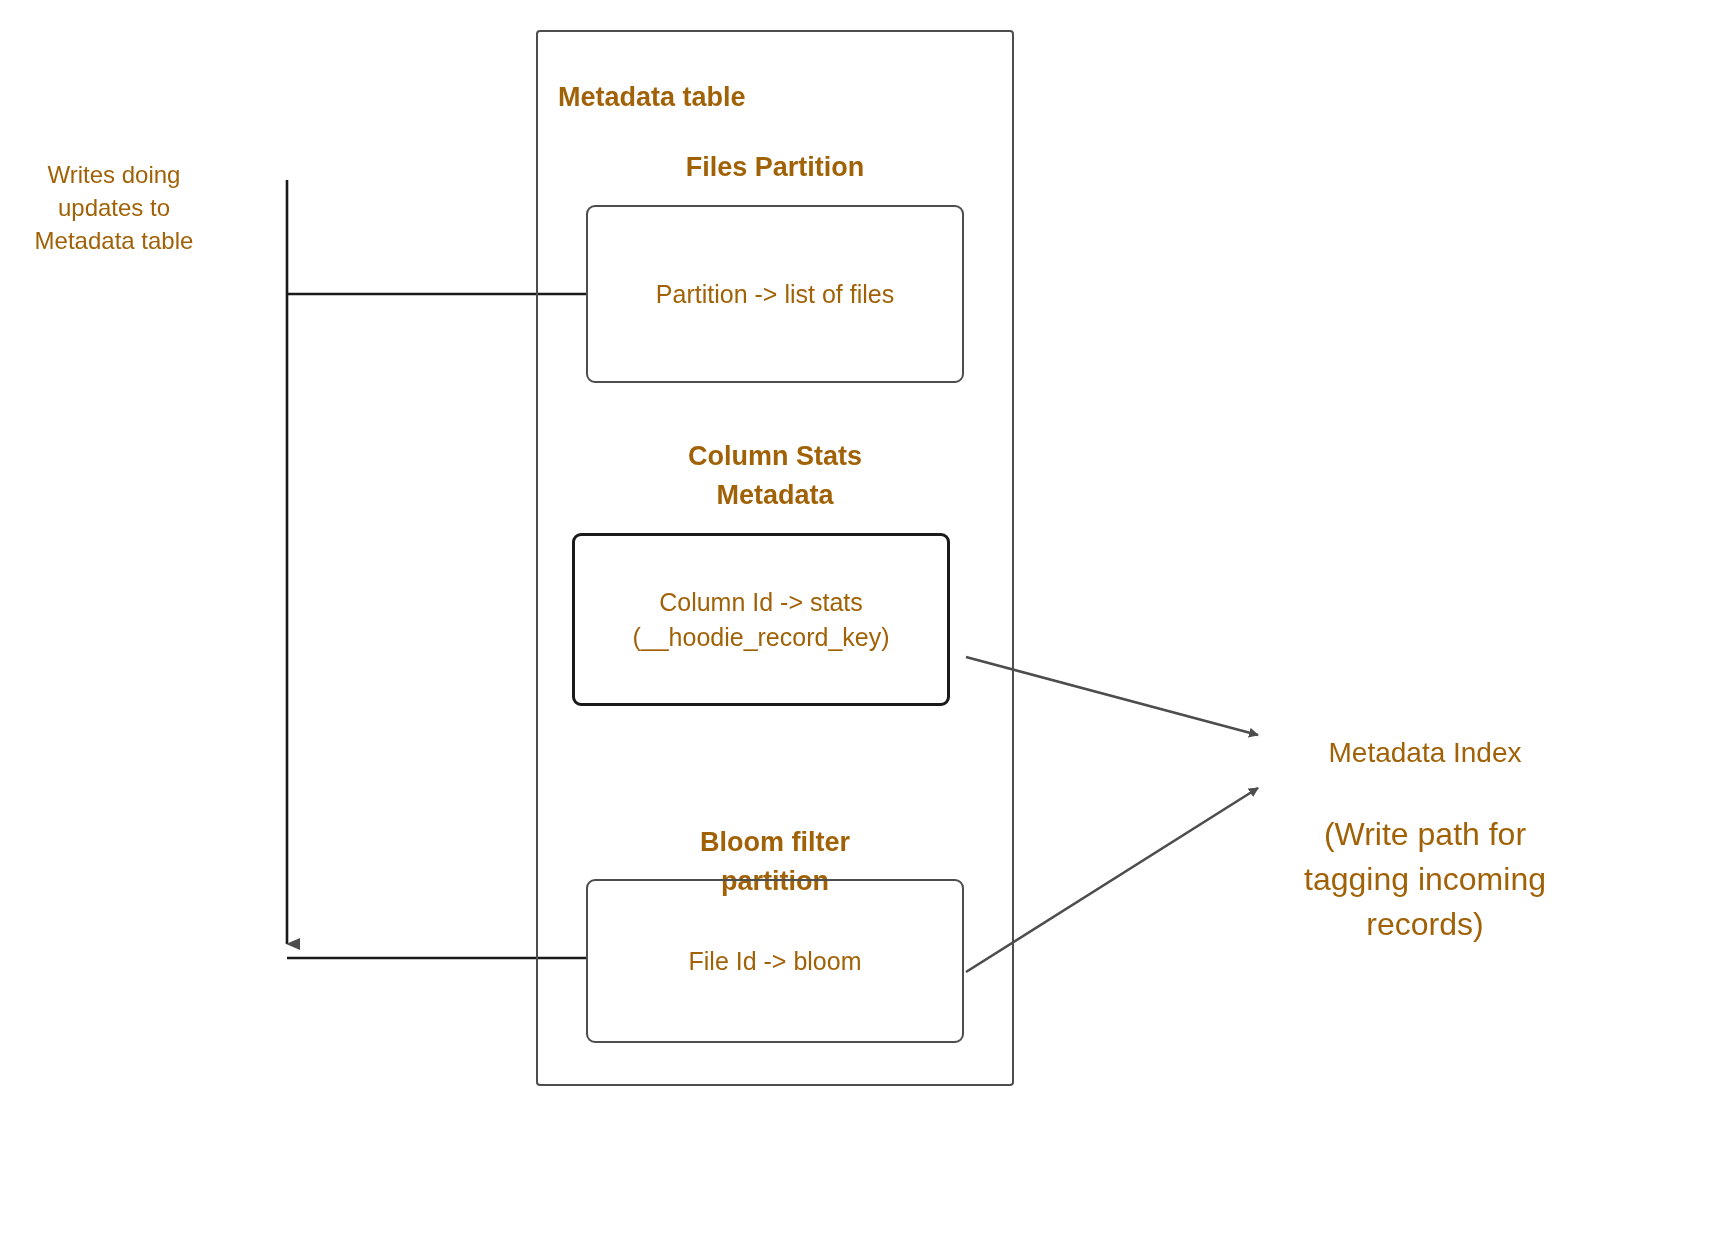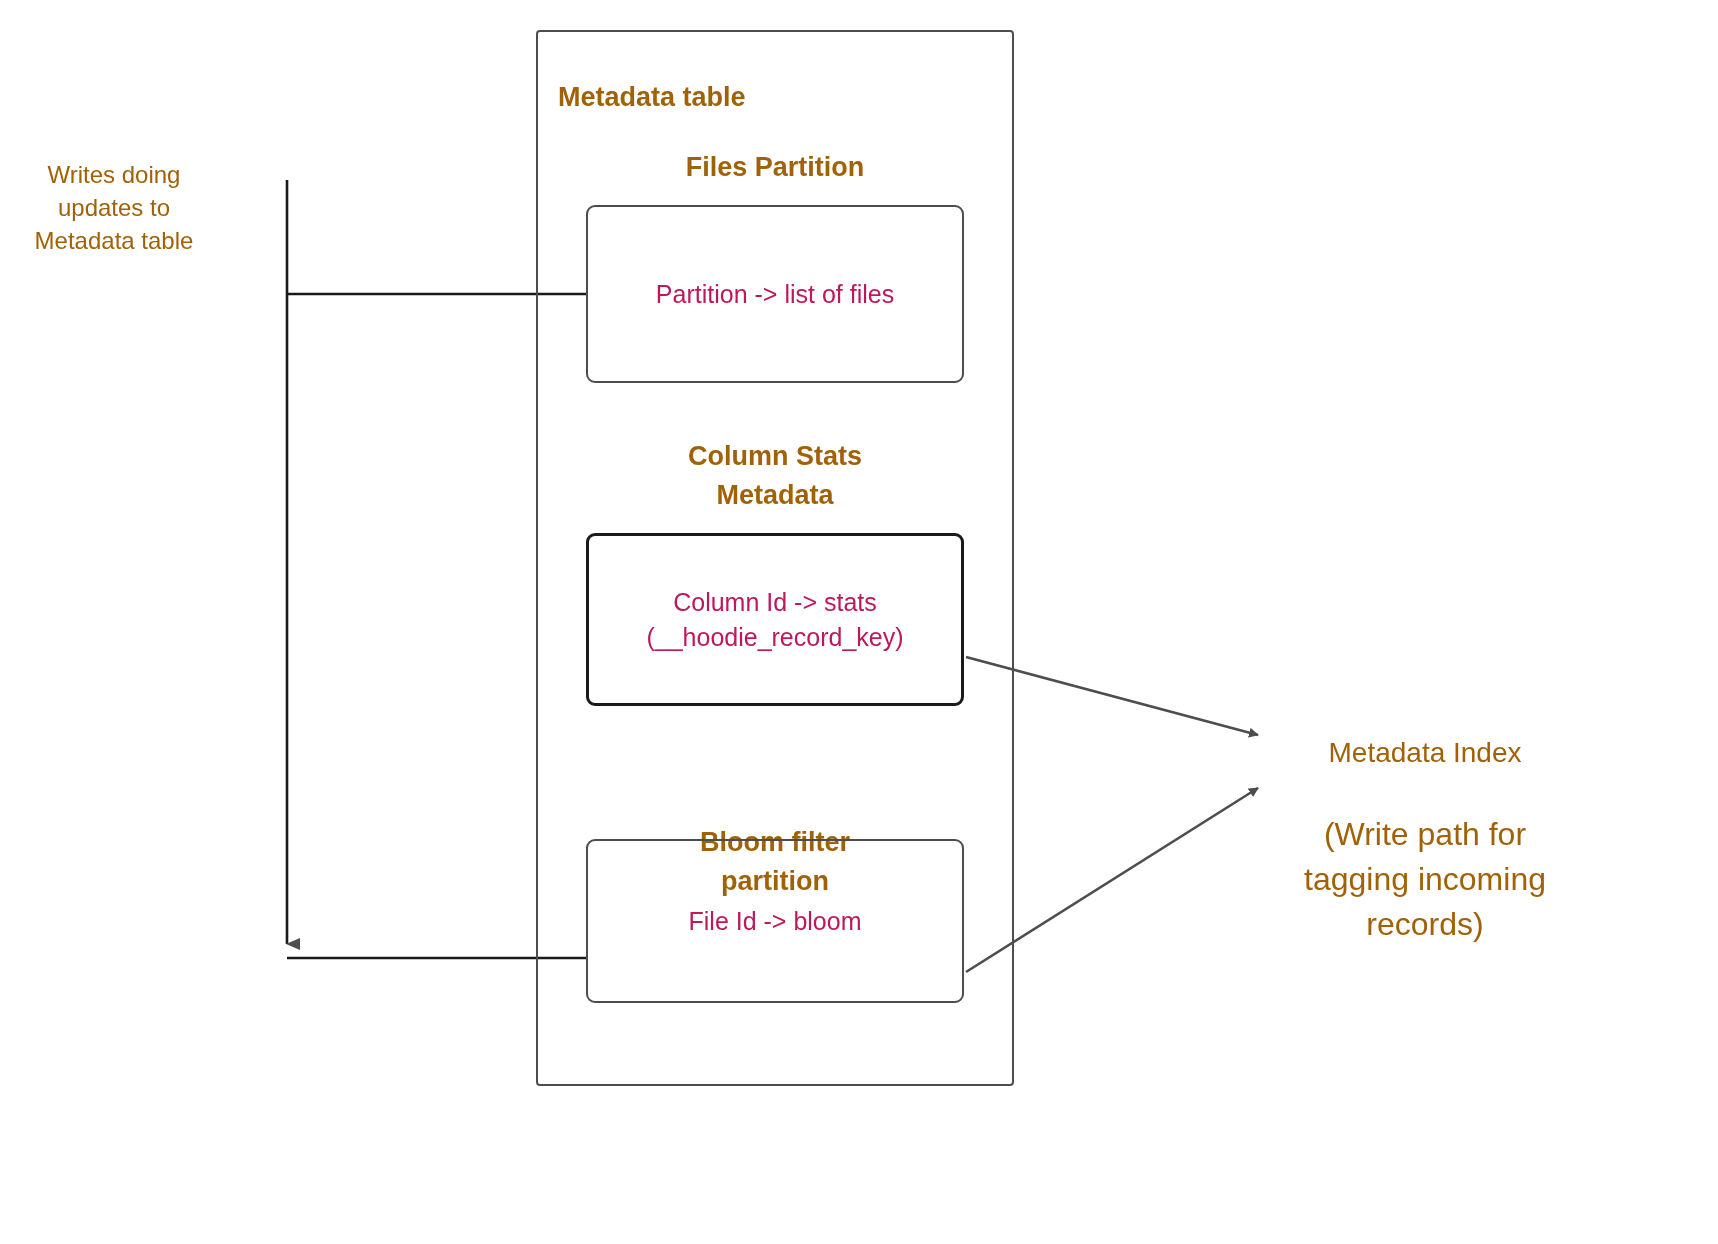--- a/index.html
+++ b/index.html
@@ -52,27 +52,27 @@
     align-items: center;
     justify-content: center;
     text-align: center;
   }
   .inner-box.emphasis {
     border: 3.5px solid #1a1a1a;
   }
   .box-text {
     font-size: 25px;
     line-height: 1.38;
-    color: #be185d;
+    color: #a16207;
     white-space: pre-line;
   }
 
   #files-box      { left: 586px; top: 205px;  width: 378px; height: 178px; }
-  #colstats-box   { left: 586px; top: 533px;  width: 378px; height: 173px; }
-  #bloom-box      { left: 586px; top: 839px;  width: 378px; height: 164px; }
+  #colstats-box   { left: 572px; top: 533px;  width: 378px; height: 173px; }
+  #bloom-box      { left: 586px; top: 879px;  width: 378px; height: 164px; }
 
   
   .label {
     position: absolute;
     color: #a16207;
     white-space: pre-line;
   }
   .heading-bold {
     font-weight: bold;
     font-size: 27px;

